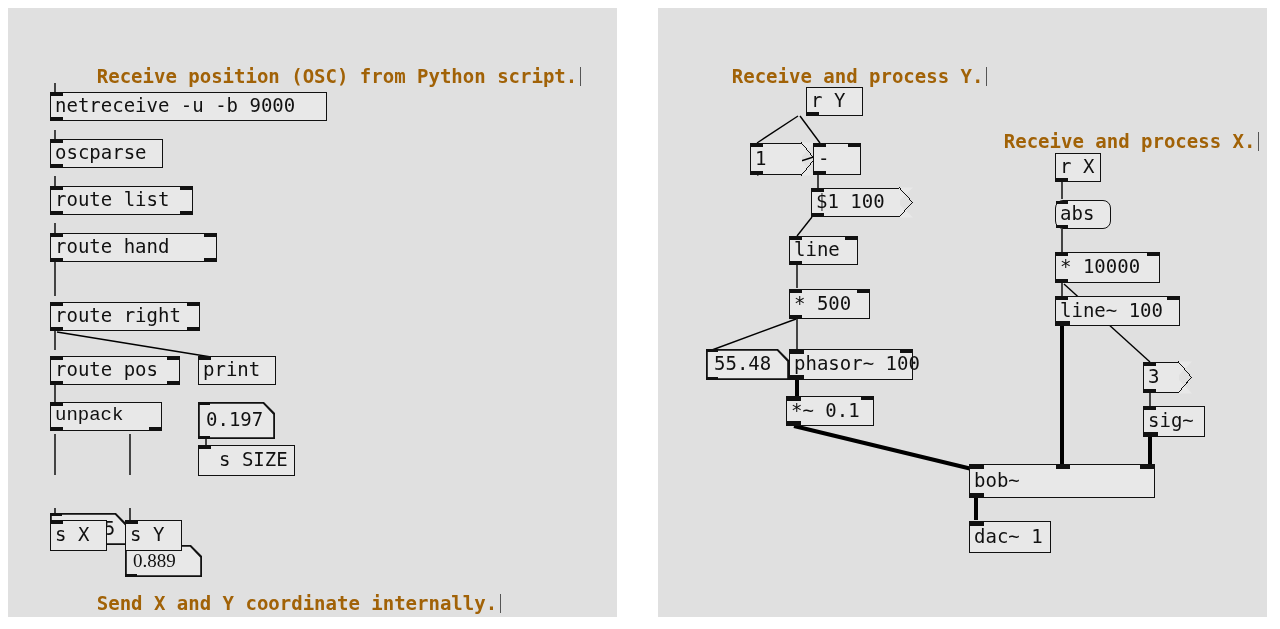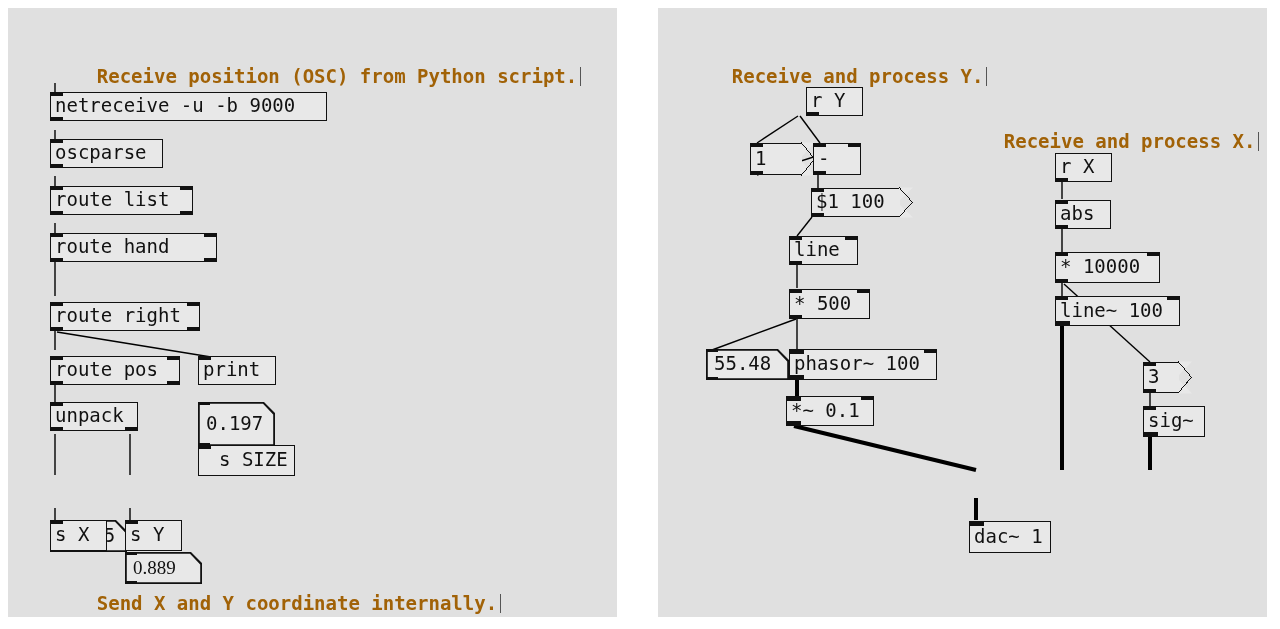--- a/index.html
+++ b/index.html
@@ -169,28 +169,28 @@
     <span class="iolet inlet w-thin" style="right:0;"></span>
     <span class="iolet outlet w-thin" style="left:0;"></span>
     <span class="iolet outlet w-thin" style="right:0;"></span>
   </div>
 
   <div class="box obj" style="left:190px;top:348px;width:78px;height:29px;">
     <span>print</span>
     <span class="iolet inlet w-thin" style="left:0;"></span>
   </div>
 
-  <div class="box obj" style="left:42px;top:394px;width:88px;height:29px;">
+  <div class="box obj" style="left:42px;top:394px;width:112px;height:29px;font-family:Liberation Mono, monospace;">
     <span>unpack</span>
     <span class="iolet inlet w-thin" style="left:0;"></span>
     <span class="iolet outlet w-thin" style="left:0;"></span>
     <span class="iolet outlet w-thin" style="right:0;"></span>
   </div>
 
-  <div class="box num" style="left:190px;top:394px;width:77px;height:44px;">
+  <div class="box num" style="left:190px;top:394px;width:77px;height:37px;">
     <span class="nbg"></span><span class="nbd"></span>
     <span class="ntx">0.197</span>
     <span class="iolet inlet w-thin" style="left:0;"></span>
     <span class="iolet outlet w-thin" style="left:0;"></span>
   </div>
 
   <div class="box obj" style="left:190px;top:437px;width:97px;height:31px;padding-left:20px;">
     <span>s SIZE</span>
     <span class="iolet inlet w-thin" style="left:0;"></span>
   </div>
@@ -308,40 +308,40 @@
     <span class="iolet outlet w-thin" style="left:0;"></span>
   </div>
 
   <div class="box num" style="left:48px;top:341px;width:83px;height:31px;">
     <span class="nbg"></span><span class="nbd"></span>
     <span class="ntx">55.48</span>
     <span class="iolet inlet w-thin" style="left:0;"></span>
     <span class="iolet outlet w-thin" style="left:0;"></span>
   </div>
 
-  <div class="box obj" style="left:131px;top:341px;width:148px;height:31px;text-align:right;">
+  <div class="box obj" style="left:131px;top:341px;width:124px;height:31px;text-align:right;">
     <span>phasor~ 100</span>
     <span class="iolet inlet w-sig" style="left:0;"></span>
     <span class="iolet inlet w-thin" style="right:0;"></span>
     <span class="iolet outlet w-sig" style="left:0;"></span>
   </div>
 
   <div class="box obj" style="left:128px;top:388px;width:88px;height:30px;">
     <span>*~ 0.1</span>
     <span class="iolet inlet w-sig" style="left:0;"></span>
     <span class="iolet inlet w-thin" style="right:0;"></span>
     <span class="iolet outlet w-sig" style="left:0;"></span>
   </div>
 
-  <div class="box obj" style="left:397px;top:145px;width:57px;height:29px;">
+  <div class="box obj" style="left:397px;top:145px;width:46px;height:29px;">
     <span>r X</span>
     <span class="iolet outlet w-thin" style="left:0;"></span>
   </div>
 
-  <div class="box obj" style="left:397px;top:192px;width:56px;height:29px;">
+  <div class="box obj" style="left:397px;top:192px;width:56px;height:29px;border-radius:8px;">
     <span>abs</span>
     <span class="iolet inlet w-thin" style="left:0;"></span>
     <span class="iolet outlet w-thin" style="left:0;"></span>
   </div>
 
   <div class="box obj" style="left:397px;top:244px;width:105px;height:31px;">
     <span>* 10000</span>
     <span class="iolet inlet w-thin" style="left:0;"></span>
     <span class="iolet inlet w-thin" style="right:0;"></span>
     <span class="iolet outlet w-thin" style="left:0;"></span>
@@ -360,18 +360,25 @@
     <span class="iolet inlet w-thin" style="left:0;"></span>
     <span class="iolet outlet w-thin" style="left:0;"></span>
   </div>
 
   <div class="box obj" style="left:485px;top:398px;width:62px;height:31px;">
     <span>sig~</span>
     <span class="iolet inlet w-thin" style="left:0;"></span>
     <span class="iolet outlet w-sig" style="left:0;"></span>
   </div>
 
+  <div class="box obj" style="left:311px;top:456px;width:186px;height:34px;">
+    <span>bob~</span>
+    <span class="iolet inlet w-sig" style="left:0;"></span>
+    <span class="iolet inlet w-sig" style="left:86px;"></span>
+    <span class="iolet inlet w-sig" style="right:0;"></span>
+    <span class="iolet outlet w-sig" style="left:0;"></span>
+  </div>
 
   <div class="box obj" style="left:311px;top:513px;width:82px;height:32px;">
     <span>dac~ 1</span>
     <span class="iolet inlet w-sig" style="left:0;"></span>
   </div>
 </div>
 
 </body></html>

